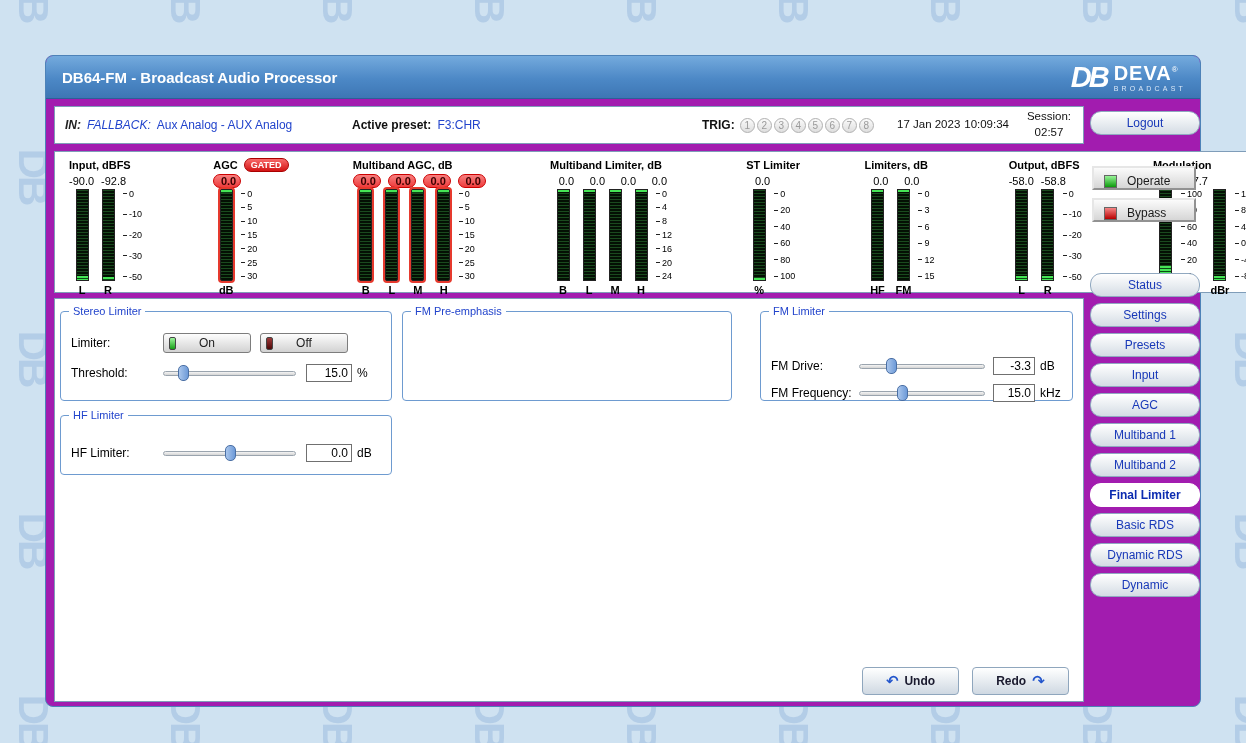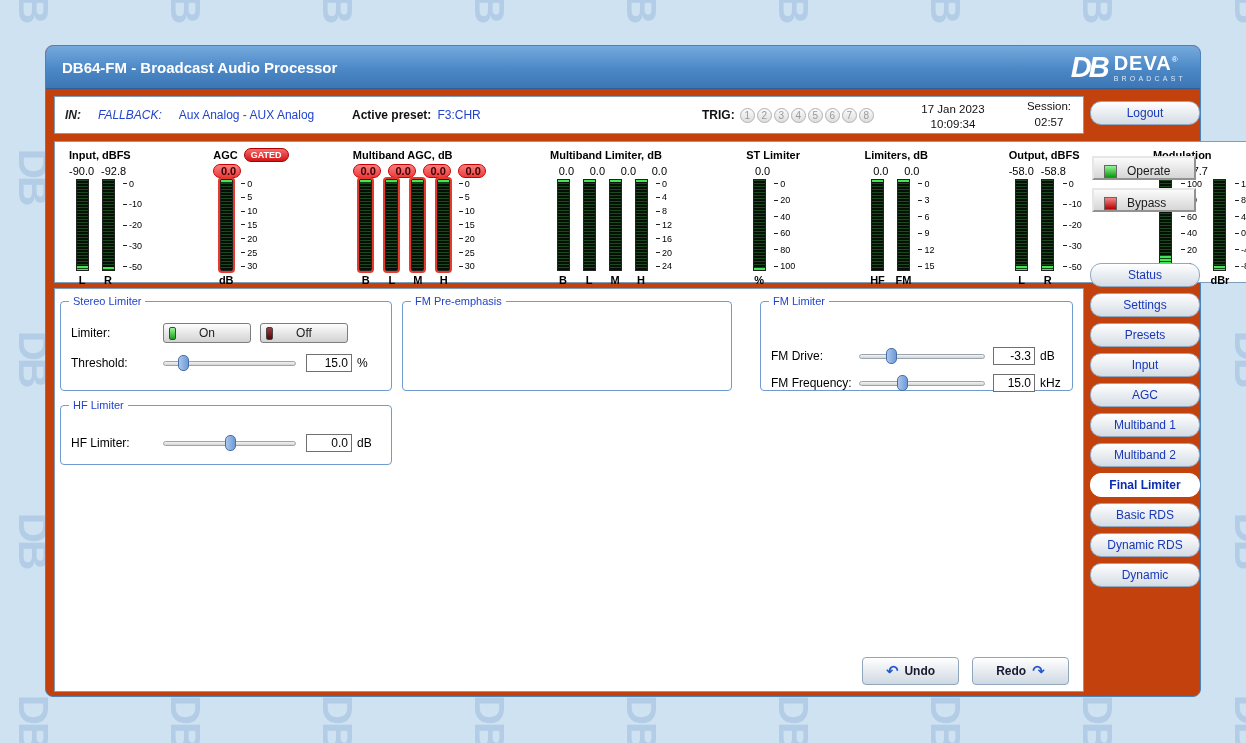--- a/index.html
+++ b/index.html
@@ -4,40 +4,40 @@
 <style>
   * { margin:0; padding:0; box-sizing:border-box; font-family:"Liberation Sans", sans-serif; }
   html,body { width:1246px; height:743px; }
   body { background:#cfe2f1; position:relative; overflow:hidden; }
 
   
   #watermarks { position:absolute; inset:0; z-index:0; overflow:hidden; }
   .wm { position:absolute; transform:rotate(90deg); font-weight:bold; font-size:42px; letter-spacing:-3px; color:rgba(125,165,212,0.34); }
 
   
-  .window { position:absolute; left:45px; top:45px; width:1156px; height:652px; background:#c2410c;
+  .window { position:absolute; left:45px; top:55px; width:1156px; height:652px; background:#a21caf;
             border:1px solid #4d82b8; border-radius:8px; z-index:1; }
 
   .header { position:absolute; left:0; top:0; width:100%; height:43px; border-radius:7px 7px 0 0;
             background:linear-gradient(#74aadd 0%, #4c88c6 55%, #3d76b4 100%); border-bottom:1px solid #2e5f97; }
   .header .title { position:absolute; left:16px; top:13px; color:#fff; font-size:15px; font-weight:bold; }
   .logo { position:absolute; right:14px; top:6px; display:flex; align-items:center; gap:7px; color:#fff; }
   .logo-db { font-size:29px; font-weight:bold; letter-spacing:-3px; line-height:30px; font-style:italic; }
   .logo-col { display:flex; flex-direction:column; line-height:1; }
   .logo-name { font-size:20px; font-weight:bold; letter-spacing:1px; }
   .logo-name sup { font-size:8px; font-weight:normal; }
   .logo-sub { font-size:7px; letter-spacing:3.2px; margin-top:2px; color:#dce9f8; }
 
   
   .infobar { position:absolute; left:8px; top:50px; width:1030px; height:38px; background:#fff; border:1px solid #7f9db9; }
   .ib-seg { position:absolute; top:0; height:100%; display:flex; align-items:center; font-size:12px; white-space:nowrap; }
-  .ib-in { left:10px; gap:17px; }
+  .ib-in { left:10px; gap:6px; }
   .ib-preset { left:297px; gap:6px; }
   .ib-trig { left:647px; gap:3px; }
-  .ib-datetime { left:842px; width:112px; flex-direction:column; justify-content:flex-end; font-size:11.5px; color:#111; line-height:1.35; }
+  .ib-datetime { left:842px; width:112px; flex-direction:row; justify-content:space-between; font-size:11.5px; color:#111; line-height:1.35; }
   .ib-session { left:960px; width:68px; flex-direction:column; justify-content:center; font-size:11.5px; color:#111; line-height:1.35; }
   .lbl-bold-italic { font-weight:bold; font-style:italic; color:#222; }
   .txt-blue-italic { font-style:italic; color:#2244cc; }
   .txt-blue { color:#2244cc; }
   .lbl-bold { font-weight:bold; color:#111; }
   .trig-circle { width:15px; height:15px; border-radius:50%; border:1px solid #b0b0b0;
                  background:linear-gradient(#fbfbfb,#dedede); color:#9a9a9a; font-size:10px;
                  display:inline-flex; align-items:center; justify-content:center; }
 
   

